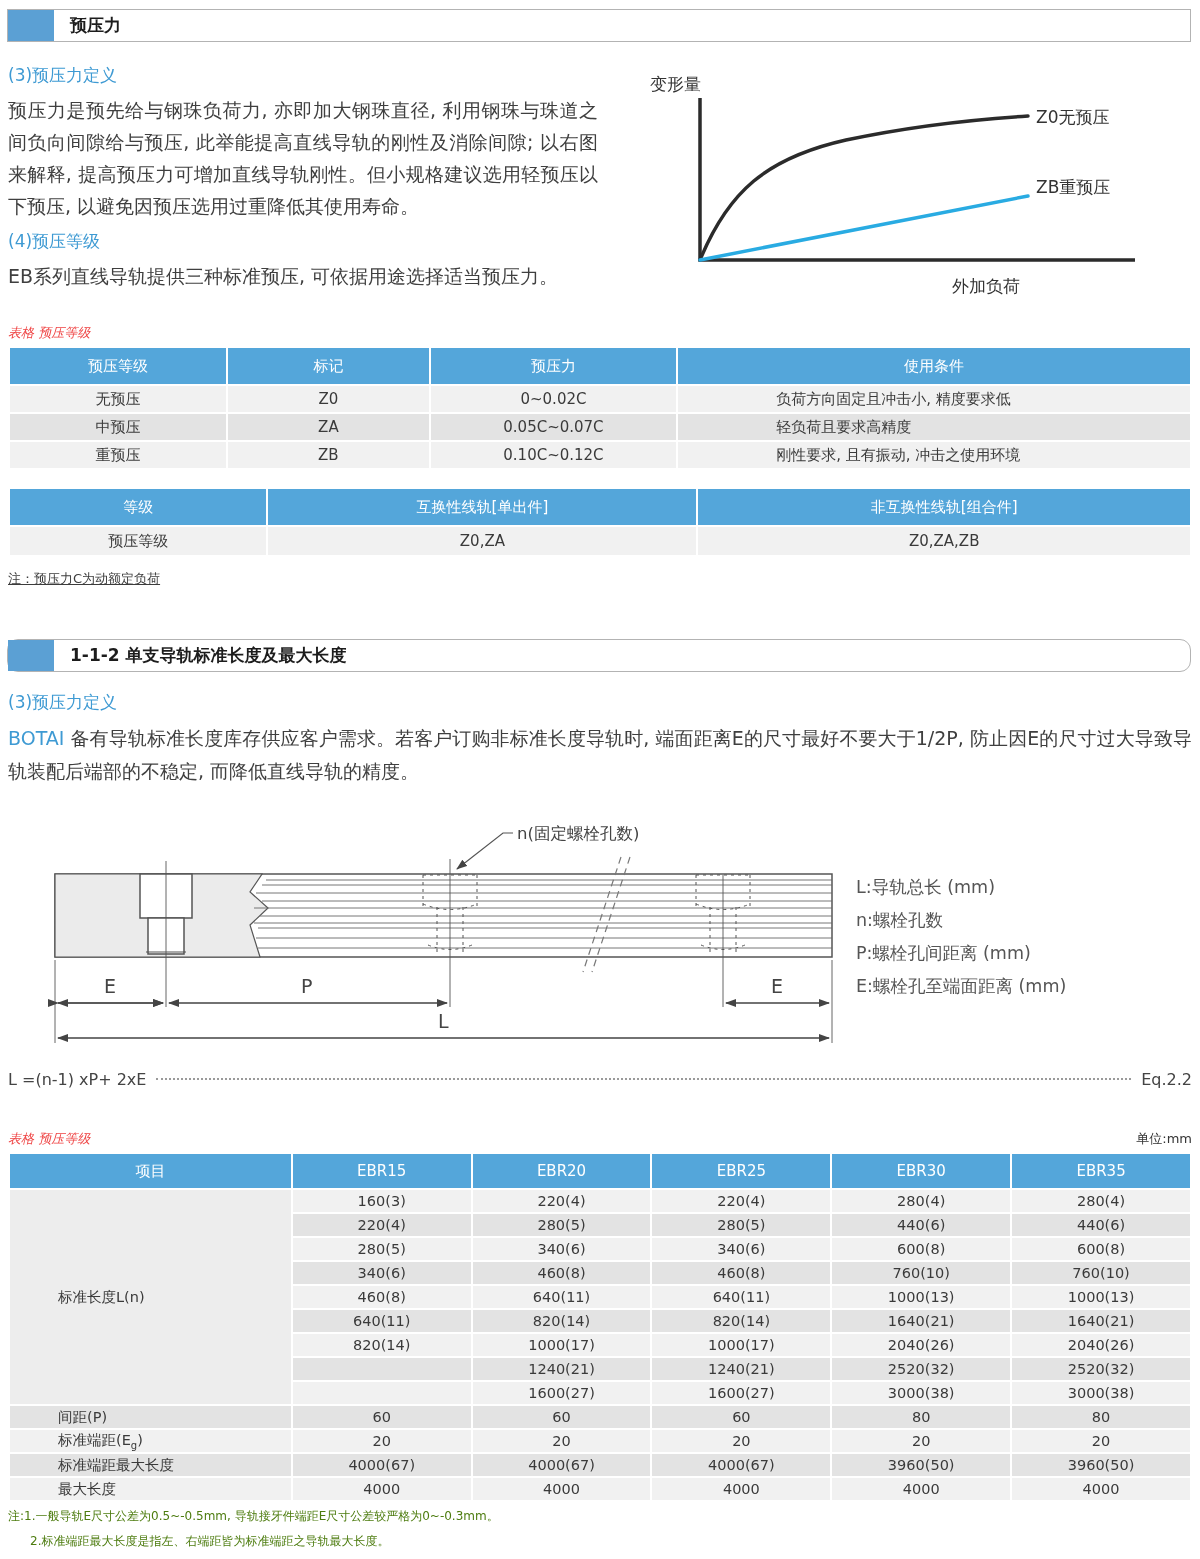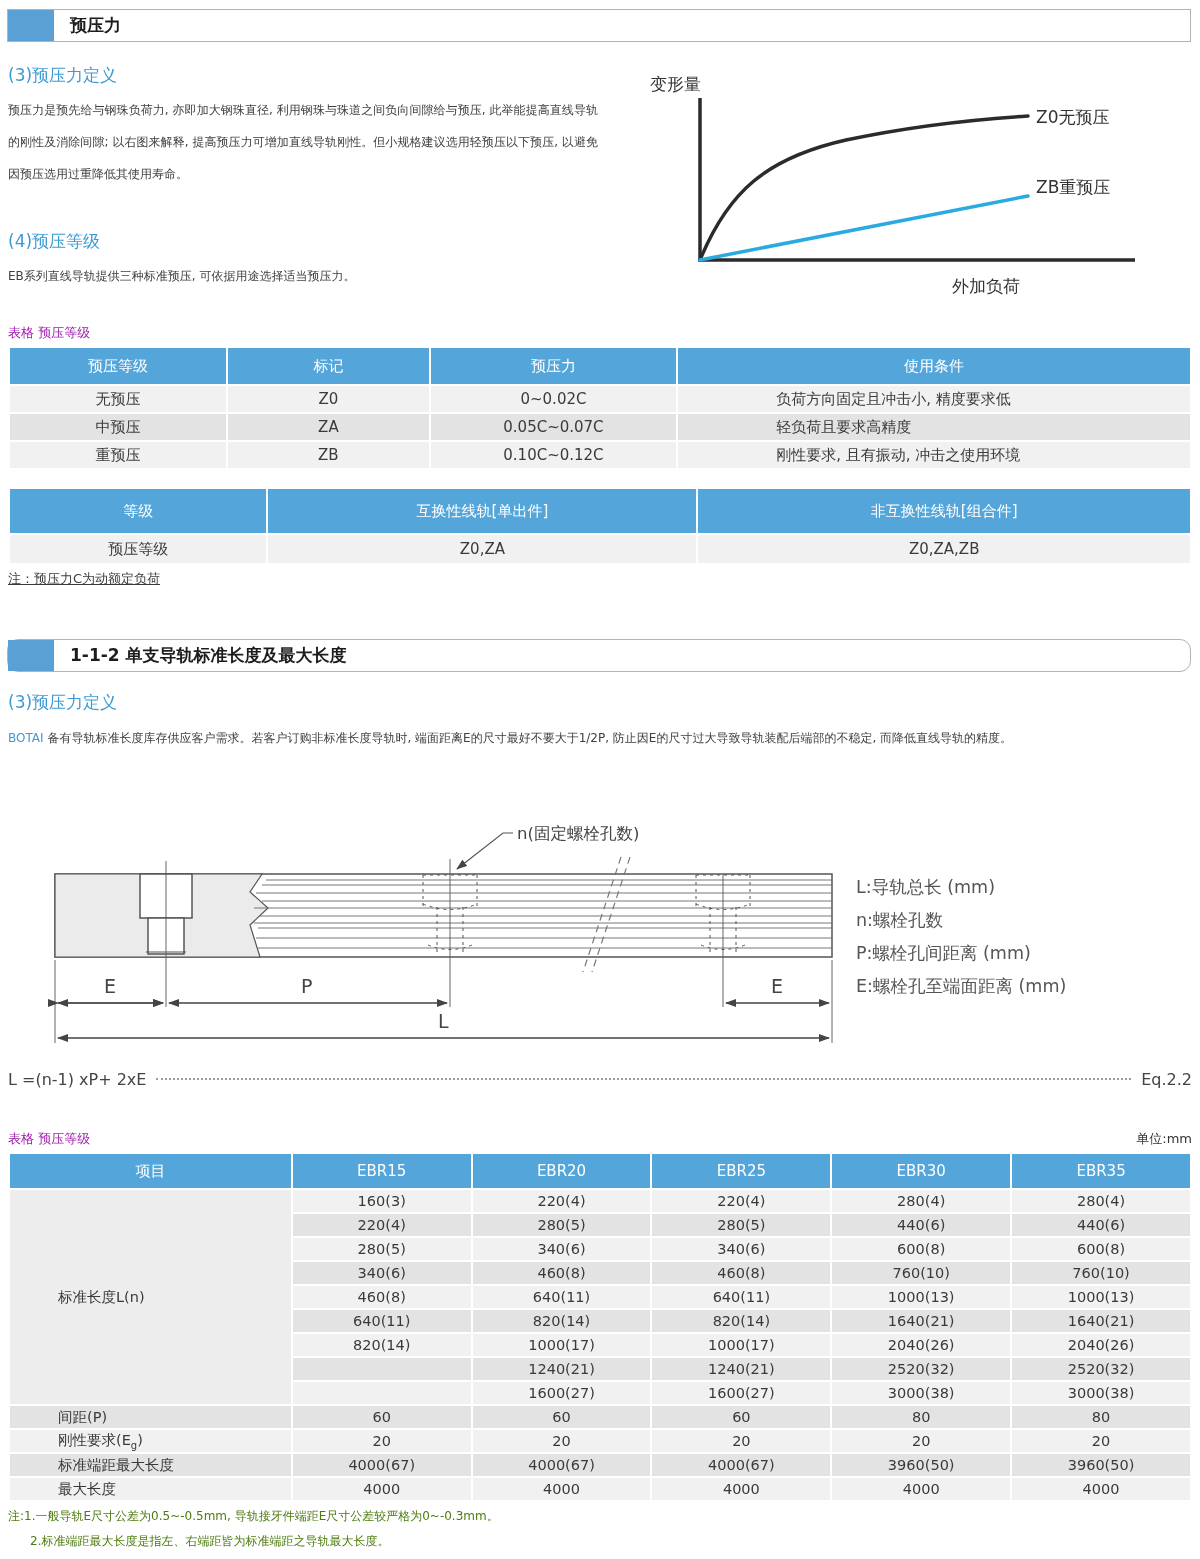--- a/index.html
+++ b/index.html
@@ -9,41 +9,41 @@
     overflow:hidden;
   }
   .abs{position:absolute;}
 
   
   .titlebar{left:7px;width:1184px;height:33px;border:1px solid #b3b3b3;background:#fff;box-sizing:border-box;}
   .titlebar .bluebox{position:absolute;left:0;top:0;width:46px;height:100%;background:#5ba0d4;}
   .titlebar .title{position:absolute;left:62px;top:0;line-height:31px;font-size:17px;font-weight:bold;color:#1c1c1c;white-space:nowrap;}
 
   .h3blue{font-size:17px;color:#3e9ad3;white-space:nowrap;}
-  .para{font-size:12px;line-height:32px;color:#3f3f3f;text-align:justify;}
+  .para{font-size:19px;line-height:32px;color:#3f3f3f;text-align:justify;}
   .brand{color:#3e9ad3;}
 
-  .caption{font-size:13px;color:#a21caf;white-space:nowrap;}
+  .caption{font-size:13px;color:#ef4444;white-space:nowrap;font-style:italic;}
   .unit{font-size:13px;color:#333;white-space:nowrap;}
   .notetext{font-size:13px;color:#3c3c3c;white-space:nowrap;text-decoration:underline;}
   .fn{font-size:12px;color:#4d7c0f;white-space:nowrap;}
 
   table{border-collapse:separate;border-spacing:2px;table-layout:fixed;}
   th{background:#54a6da;color:#fff;font-weight:normal;font-size:15px;text-align:center;padding:0;}
   td{font-size:15px;text-align:center;padding:0;color:#3a3a3a;}
   tr.light td{background:#f1f1f1;}
   tr.dark td{background:#e3e3e3;}
 
   .t1{left:8px;top:346px;width:1184px;}
   .t1 th{height:36px;}
   .t1 td{height:26px;}
   .t1 td.cond{text-align:left;padding-left:98px;}
 
   .t2{left:8px;top:487px;width:1184px;}
-  .t2 th{height:44px;}
+  .t2 th{height:36px;}
   .t2 td{height:28px;}
 
   .t3{left:8px;top:1152px;width:1184px;}
   .t3 th{height:34px;}
   .t3 td{height:22px;font-size:14.5px;}
   .t3 td.grouplabel{background:#ededed;text-align:left;padding-left:48px;vertical-align:middle;}
   .t3 td.sublabel{text-align:left;padding-left:48px;}
   .t3 sub{font-size:10px;}
 
   .formula{left:8px;top:1066px;width:1184px;height:26px;display:flex;align-items:center;}
@@ -323,21 +323,21 @@
   </tr>
   <tr class="dark">
     <td class="sublabel">间距(P)</td>
     <td>60</td>
     <td>60</td>
     <td>60</td>
     <td>80</td>
     <td>80</td>
   </tr>
   <tr class="light">
-    <td class="sublabel"><span>刚性要求(E</span><sub>g</sub><span>)</span></td>
+    <td class="sublabel"><span>标准端距(E</span><sub>g</sub><span>)</span></td>
     <td>20</td>
     <td>20</td>
     <td>20</td>
     <td>20</td>
     <td>20</td>
   </tr>
   <tr class="dark">
     <td class="sublabel">标准端距最大长度</td>
     <td>4000(67)</td>
     <td>4000(67)</td>

